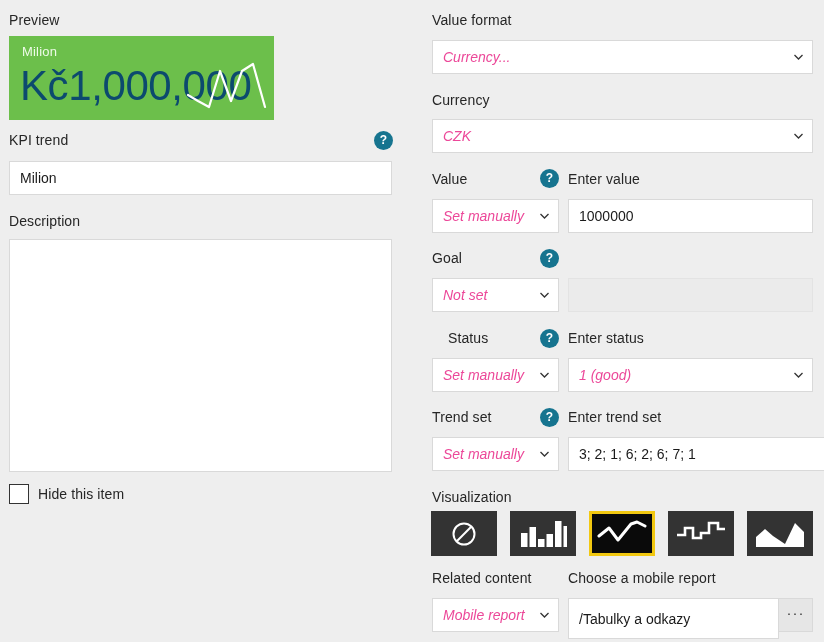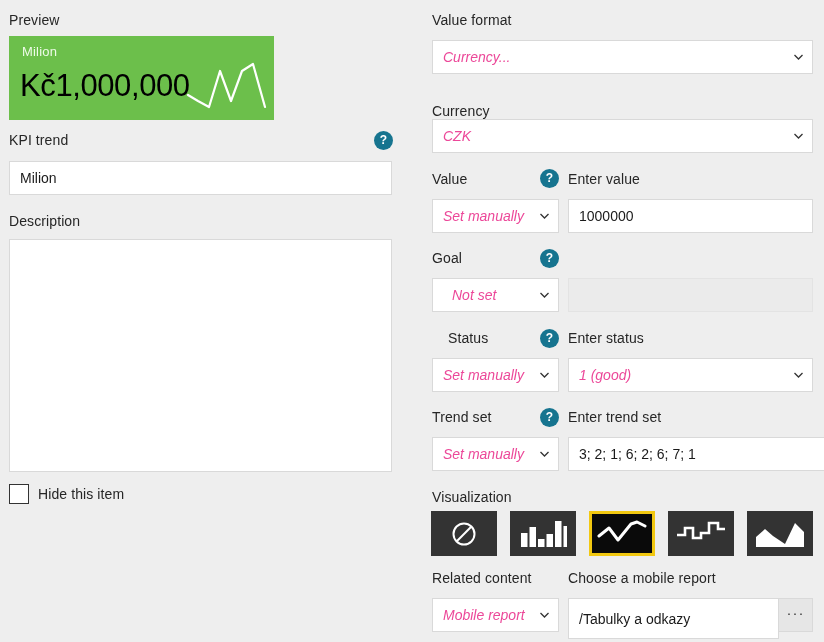--- a/index.html
+++ b/index.html
@@ -109,22 +109,22 @@
   #preview-tile .tile-name {
     position: absolute;
     left: 13px; top: 8px;
     font-size: 13px;
     color: #eefbe8;
     letter-spacing: .2px;
   }
   #preview-tile .tile-value {
     position: absolute;
     left: 11px; top: 28px;
-    font-size: 31px;
-    color: #000000;
+    font-size: 42px;
+    color: #0c4a6e;
     letter-spacing: -.4px;
     line-height: 44px;
     white-space: nowrap;
   }
   #preview-tile .tile-spark {
     position: absolute;
     right: 6px; top: 24px;
     width: 82px; height: 52px;
   }
 
@@ -149,32 +149,32 @@
     background: #ffffff;
     flex: 0 0 auto;
   }
 
   
   .rcol { position: absolute; }
 
   #vf-label { left: 432px; top: 11px; }
   #vf-select { left: 432px; top: 40px; width: 381px; }
 
-  #cur-label { left: 432px; top: 102px; }
+  #cur-label { left: 432px; top: 91px; }
   #cur-select { left: 432px; top: 119px; width: 381px; }
 
   #value-label { left: 432px; top: 170px; }
   #value-help { left: 540px; top: 169px; }
   #value-sub { left: 568px; top: 170px; }
   #value-select { left: 432px; top: 199px; width: 127px; }
   #value-input { left: 568px; top: 199px; width: 245px; }
 
   #goal-label { left: 432px; top: 249px; }
   #goal-help { left: 540px; top: 249px; }
-  #goal-select { left: 432px; top: 278px; width: 127px; padding-left: 9px; }
+  #goal-select { left: 432px; top: 278px; width: 127px; }
   #goal-input { left: 568px; top: 278px; width: 245px; }
 
   #status-label { left: 432px; top: 329px; margin-left: 16px; }
   #status-help { left: 540px; top: 329px; }
   #status-sub { left: 568px; top: 329px; }
   #status-select { left: 432px; top: 358px; width: 127px; }
   #status-select2 { left: 568px; top: 358px; width: 245px; }
 
   #trend-label { left: 432px; top: 408px; }
   #trend-help { left: 540px; top: 408px; }

